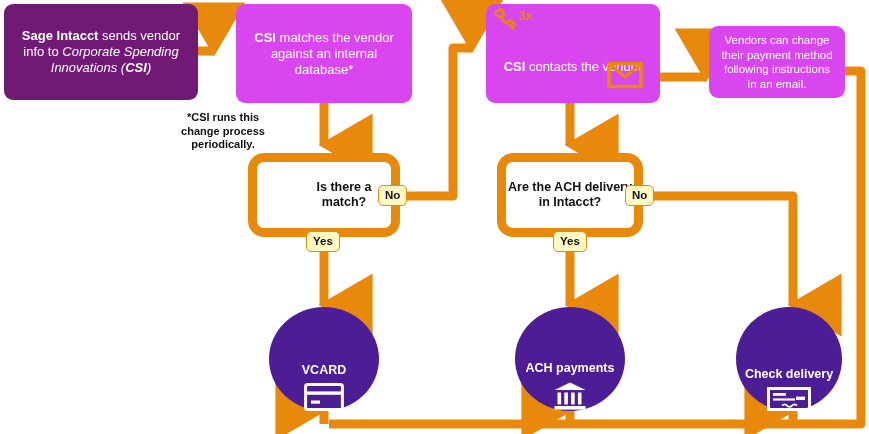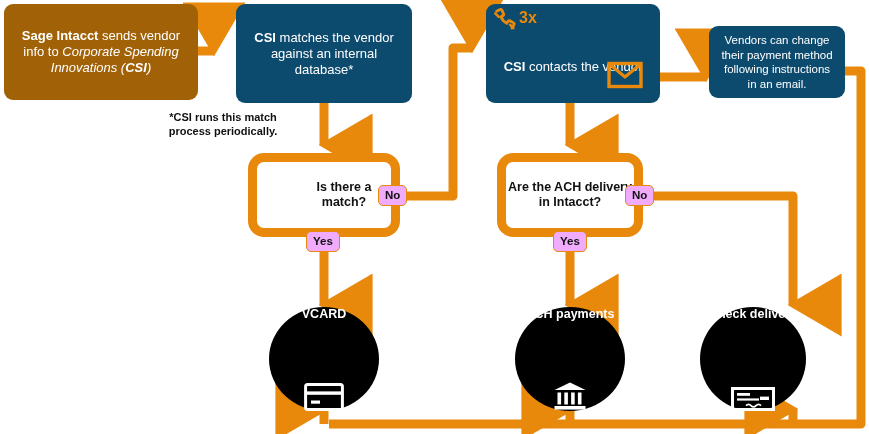--- a/index.html
+++ b/index.html
@@ -23,25 +23,25 @@
     box-sizing:border-box;
     display:flex;
     flex-direction:column;
     align-items:center;
     justify-content:center;
     text-align:center;
     color:#ffffff;
     z-index:3;
   }
   .node-green{
-    background:#a16207;
+    background:#701a75;
     border-radius:9px;
   }
   .node-navy{
-    background:#0c4a6e;
+    background:#d946ef;
     border-radius:9px;
   }
   .node-text{
     font-size:13px;
     line-height:16px;
     font-weight:400;
     padding:0 10px;
   }
   .node-text.small{
     font-size:11.5px;
@@ -65,41 +65,41 @@
     color:#111111;
     font-size:12.5px;
     line-height:15.5px;
     font-weight:700;
     z-index:3;
   }
   
   .pill{
     position:absolute;
     box-sizing:border-box;
-    background:#f0abfc;
+    background:#fef9c3;
     border:1.6px solid #e8890c;
     border-radius:5px;
     color:#111111;
     font-size:11.5px;
     font-weight:700;
     line-height:1;
     padding:3.5px 6px 4px 6px;
     z-index:6;
     white-space:nowrap;
   }
   
   .circle{
     position:absolute;
     box-sizing:border-box;
-    background:#000000;
+    background:#4c1d95;
     border-radius:50%;
     display:flex;
     flex-direction:column;
     align-items:center;
-    justify-content:space-between;
+    justify-content:flex-end;
     color:#ffffff;
     z-index:3;
   }
   .circle-label{
     font-size:12.5px;
     line-height:14.5px;
     font-weight:700;
     text-align:center;
     margin-bottom:6px;
   }
@@ -110,21 +110,21 @@
     line-height:13.5px;
     font-weight:700;
     color:#111111;
     text-align:center;
     z-index:3;
   }
   .icon-abs{ position:absolute; z-index:5; line-height:0;}
   .badge-3x{
     position:absolute;
     color:#e8890c;
-    font-size:16px;
+    font-size:12px;
     font-weight:700;
     z-index:6;
     line-height:1;
   }
 </style>
 </head>
 <body>
 
 <div id="canvas">
 
@@ -200,21 +200,21 @@
     <svg width="36" height="28" viewBox="0 0 36 28">
       <rect x="2" y="2.5" width="32" height="23" fill="none" stroke="#e8890c" stroke-width="3.4"></rect>
       <path d="M3.5,4 L18,16 L32.5,4" fill="none" stroke="#e8890c" stroke-width="3.2"></path>
     </svg>
   </span>
 
   <div class="node node-navy" style="left:709px; top:26px; width:136px; height:72px;">
     <div class="node-text small">Vendors can change their payment method following instructions in an email.</div>
   </div>
 
-  <div class="footnote" style="left:168px; top:111px; width:110px;">*CSI runs this match process periodically.</div>
+  <div class="footnote" style="left:168px; top:111px; width:110px;">*CSI runs this change process periodically.</div>
 
   <div class="decision" style="left:248px; top:153px; width:152px; height:84px;padding-left:40px;">
     <span>Is there a match?</span>
   </div>
   <div class="pill" style="left:378px; top:185px;">No</div>
   <div class="pill" style="left:306px; top:231px;">Yes</div>
 
   <div class="decision" style="left:497px; top:153px; width:146px; height:84px;">
     <span>Are the ACH delivery in Intacct?</span>
   </div>
@@ -239,21 +239,21 @@
         <path d="M17,1.5 L32.5,9 L1.5,9 Z" fill="#ffffff"></path>
         <rect x="4.5" y="11.5" width="3.6" height="12" fill="#ffffff"></rect>
         <rect x="11.3" y="11.5" width="3.6" height="12" fill="#ffffff"></rect>
         <rect x="18.1" y="11.5" width="3.6" height="12" fill="#ffffff"></rect>
         <rect x="24.9" y="11.5" width="3.6" height="12" fill="#ffffff"></rect>
         <rect x="1.5" y="25" width="31" height="3.6" fill="#ffffff"></rect>
       </svg>
     </div>
   </div>
 
-  <div class="circle" style="left:700px; top:307px; width:106px; height:104px;">
+  <div class="circle" style="left:736px; top:307px; width:106px; height:104px;">
     <div class="circle-label">Check delivery</div>
     <div class="circle-icon">
       <svg width="44" height="24" viewBox="0 0 44 24">
         <rect x="1.5" y="1.5" width="41" height="21" fill="none" stroke="#ffffff" stroke-width="3"></rect>
         <rect x="6" y="6" width="13" height="2.8" fill="#ffffff"></rect>
         <rect x="6" y="11.4" width="22" height="2.2" fill="#ffffff"></rect>
         <rect x="29" y="9.6" width="9" height="3.4" fill="#ffffff"></rect>
         <path d="M15,18.6 q2.6,-2.6 5,0 q2.6,2.6 5,0 q2.6,-2.6 5,0" fill="none" stroke="#ffffff" stroke-width="1.8"></path>
       </svg>
     </div>

